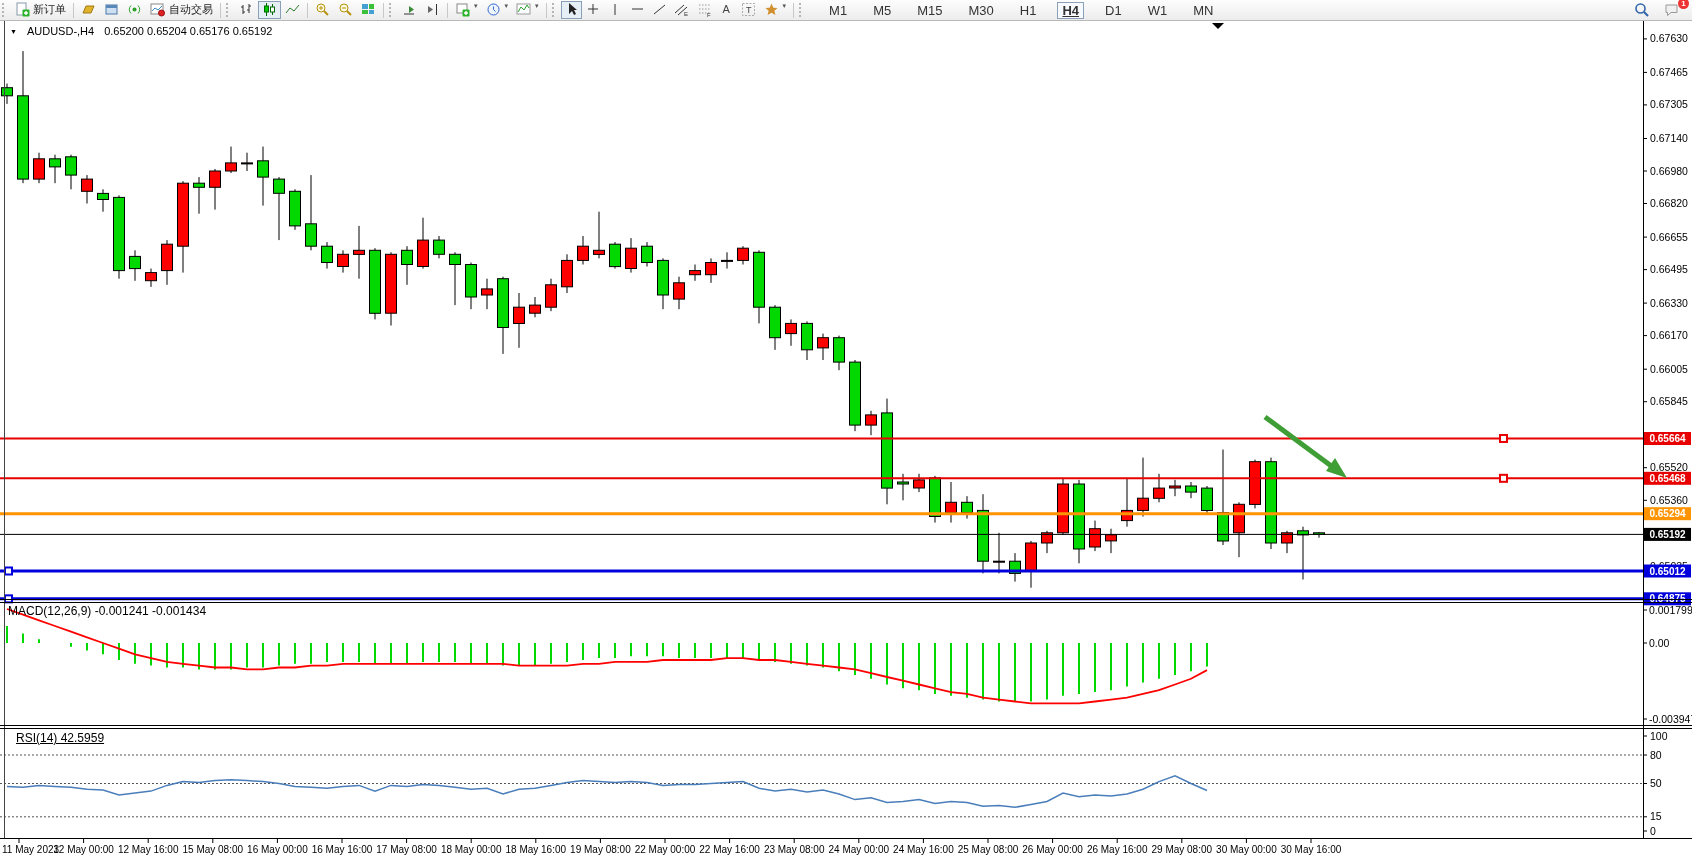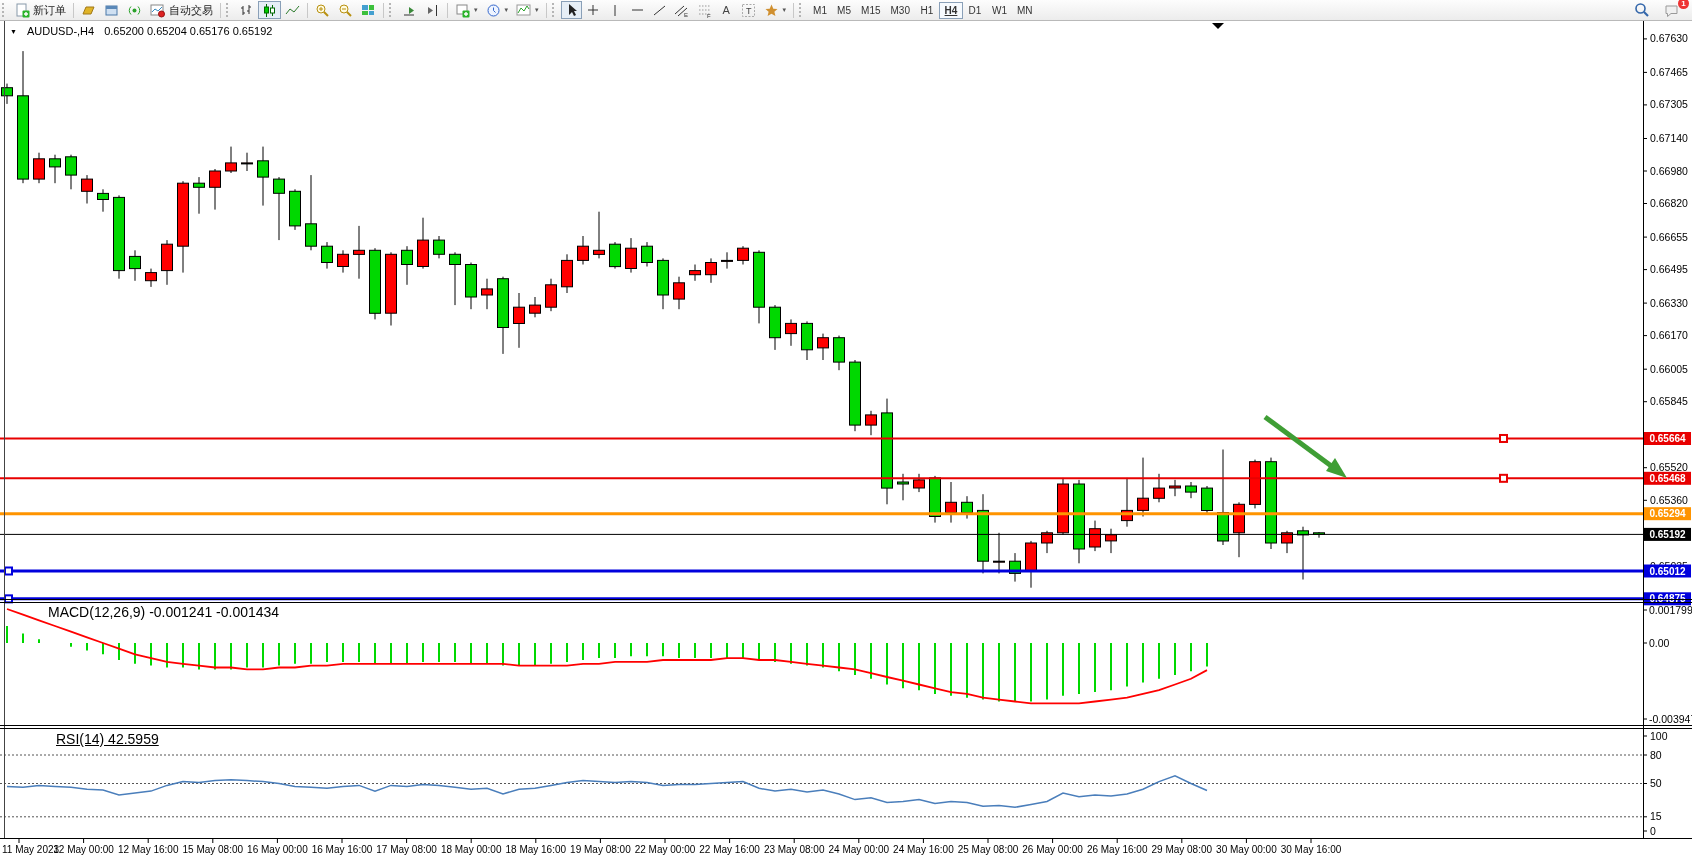--- a/index.html
+++ b/index.html
@@ -3,37 +3,37 @@
 <meta charset="utf-8">
 <style>
   html,body{margin:0;padding:0;background:#fff;font-family:"Liberation Sans",sans-serif;}
   body{width:1692px;height:861px;overflow:hidden;position:relative;}
   
   .toolbar{position:absolute;left:0;top:0;width:1692px;height:20px;
     background:linear-gradient(#fdfdfd,#ececec);border-bottom:1px solid #b9b9b9;
     display:flex;align-items:center;font-size:11px;color:#222;}
   .grip{width:5px;height:14px;margin:0 2px;border-left:2px dotted #b5b5b5;}
   .sep{width:1px;height:15px;background:#c8c8c8;margin:0 3px;}
-  .tb{display:flex;align-items:center;gap:3px;border:1px solid transparent;background:transparent;
+  .tb{display:flex;align-items:flex-start;gap:3px;border:1px solid transparent;background:transparent;
     height:18px;padding:0 3px;font-family:"Liberation Sans",sans-serif;font-size:11px;color:#222;cursor:default;}
   .tb.pressed{border:1px solid #8aa0b8;background:#e6eef6;}
   .tb svg{display:block;}
   .dd{font-size:7px;color:#555;margin-left:1px;}
   .tf{height:17px;min-width:24px;border:1px solid transparent;background:transparent;
-     font-family:"Liberation Sans",sans-serif;font-size:10px;color:#333;padding:0 4px;}
+     font-family:"Liberation Sans",sans-serif;font-size:13px;color:#333;padding:0 4px;margin-left:16px;}
   .tf.active{border:1px solid #8aa0b8;background:#f6fafe;font-weight:bold;text-decoration:underline;}
   .toolbar-right{margin-left:auto;display:flex;align-items:center;gap:6px;padding-right:8px;}
   .badge{position:absolute;top:-4px;right:-6px;background:#e33;color:#fff;border-radius:7px;
      font-size:8px;font-weight:bold;min-width:11px;height:11px;line-height:11px;text-align:center;}
   .chatwrap{position:relative;}
   
   #chart-area{position:absolute;left:0;top:0;width:1536px;height:861px;}
   #symbol-title{position:absolute;left:10px;top:25px;font-size:11px;color:#000;display:flex;gap:10px;align-items:center;}
   #symbol-title .tri{font-size:7px;}
-  .pane-label{position:absolute;font-size:14px;color:#000;margin-left:40px;}
+  .pane-label{position:absolute;font-size:12px;color:#000;}
   text{font-family:"Liberation Sans",sans-serif;}
   .ax{font-size:10.5px;fill:#000;}
   .tag{font-size:10px;fill:#fff;font-weight:bold;text-anchor:middle;}
   .tx{font-size:10px;fill:#000;}
 </style>
 </head>
 <body>
 
 <div id="chart-area">
   <svg id="chart-svg" width="1692" height="861" xmlns="http://www.w3.org/2000/svg">

